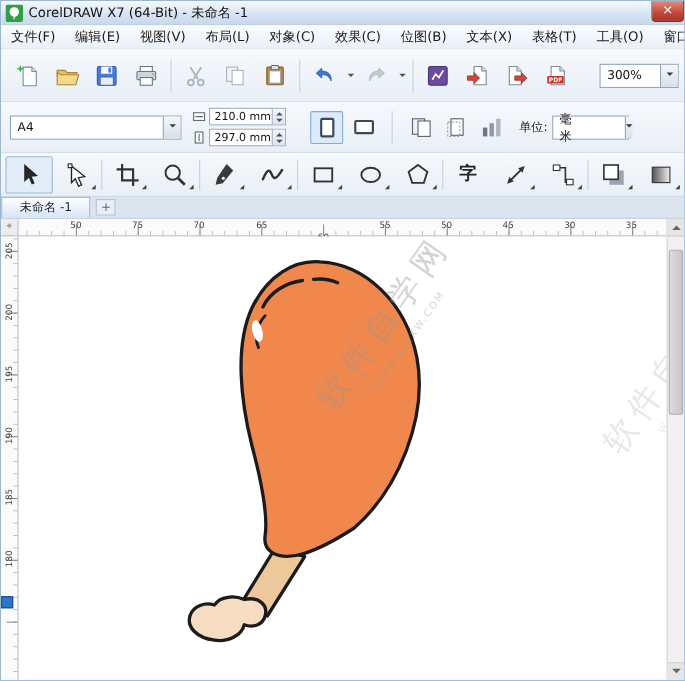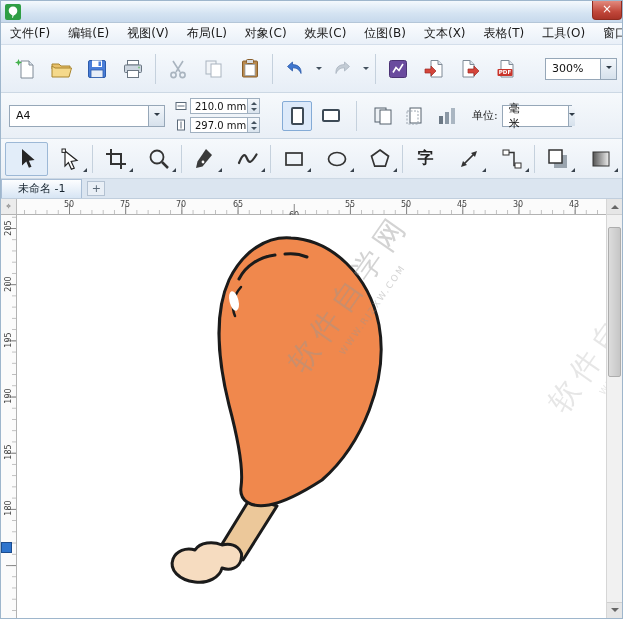--- a/index.html
+++ b/index.html
@@ -126,20 +126,21 @@
 </head>
 <body>
 
 <div class="window">
 
   <div class="titlebar">
     <svg class="app-icon" viewBox="0 0 16 16">
       <rect x="0" y="0" width="16" height="16" rx="2" fill="#2f9e44"></rect>
       <path d="M8 2.5c2.6 0 4.3 1.8 4.3 4.2 0 2.9-2.6 4.4-3.8 5l-.5 2h-.9l.4-2.1C6.2 10.6 3.7 9.4 3.7 6.7 3.7 4.3 5.4 2.5 8 2.5z" fill="#fff"></path>
     </svg>
+    <span class="title-text">CorelDRAW X7 (64-Bit) - 未命名 -1</span>
     <div class="close-btn">×</div>
   </div>
 
   <div class="menubar">
 
       <span class="menu-item">文件(F)</span>
 
       <span class="menu-item">编辑(E)</span>
 
       <span class="menu-item">视图(V)</span>
@@ -456,21 +457,21 @@
 
   <span class="hlabel" style="left: 52px;">50</span>
       <span class="hlabel" style="left: 108px;">75</span>
       <span class="hlabel" style="left: 164px;">70</span>
       <span class="hlabel" style="left: 221px;">65</span>
       <span class="hlabel" style="left: 277px; margin-top: 11px;">60</span>
       <span class="hlabel" style="left: 333px;">55</span>
       <span class="hlabel" style="left: 389px;">50</span>
       <span class="hlabel" style="left: 445px;">45</span>
       <span class="hlabel" style="left: 501px;">30</span>
-      <span class="hlabel" style="left: 557px;">43</span>
+      <span class="hlabel" style="left: 557px;">35</span>
     </div>
   <div class="vruler">
 
   <span class="vlabel" style="top: 13px;">205</span>
       <span class="vlabel" style="top: 69px;">200</span>
       <span class="vlabel" style="top: 125px;">195</span>
       <span class="vlabel" style="top: 181px;">190</span>
       <span class="vlabel" style="top: 237px;">185</span>
       <span class="vlabel" style="top: 293px;">180</span>
     </div>

